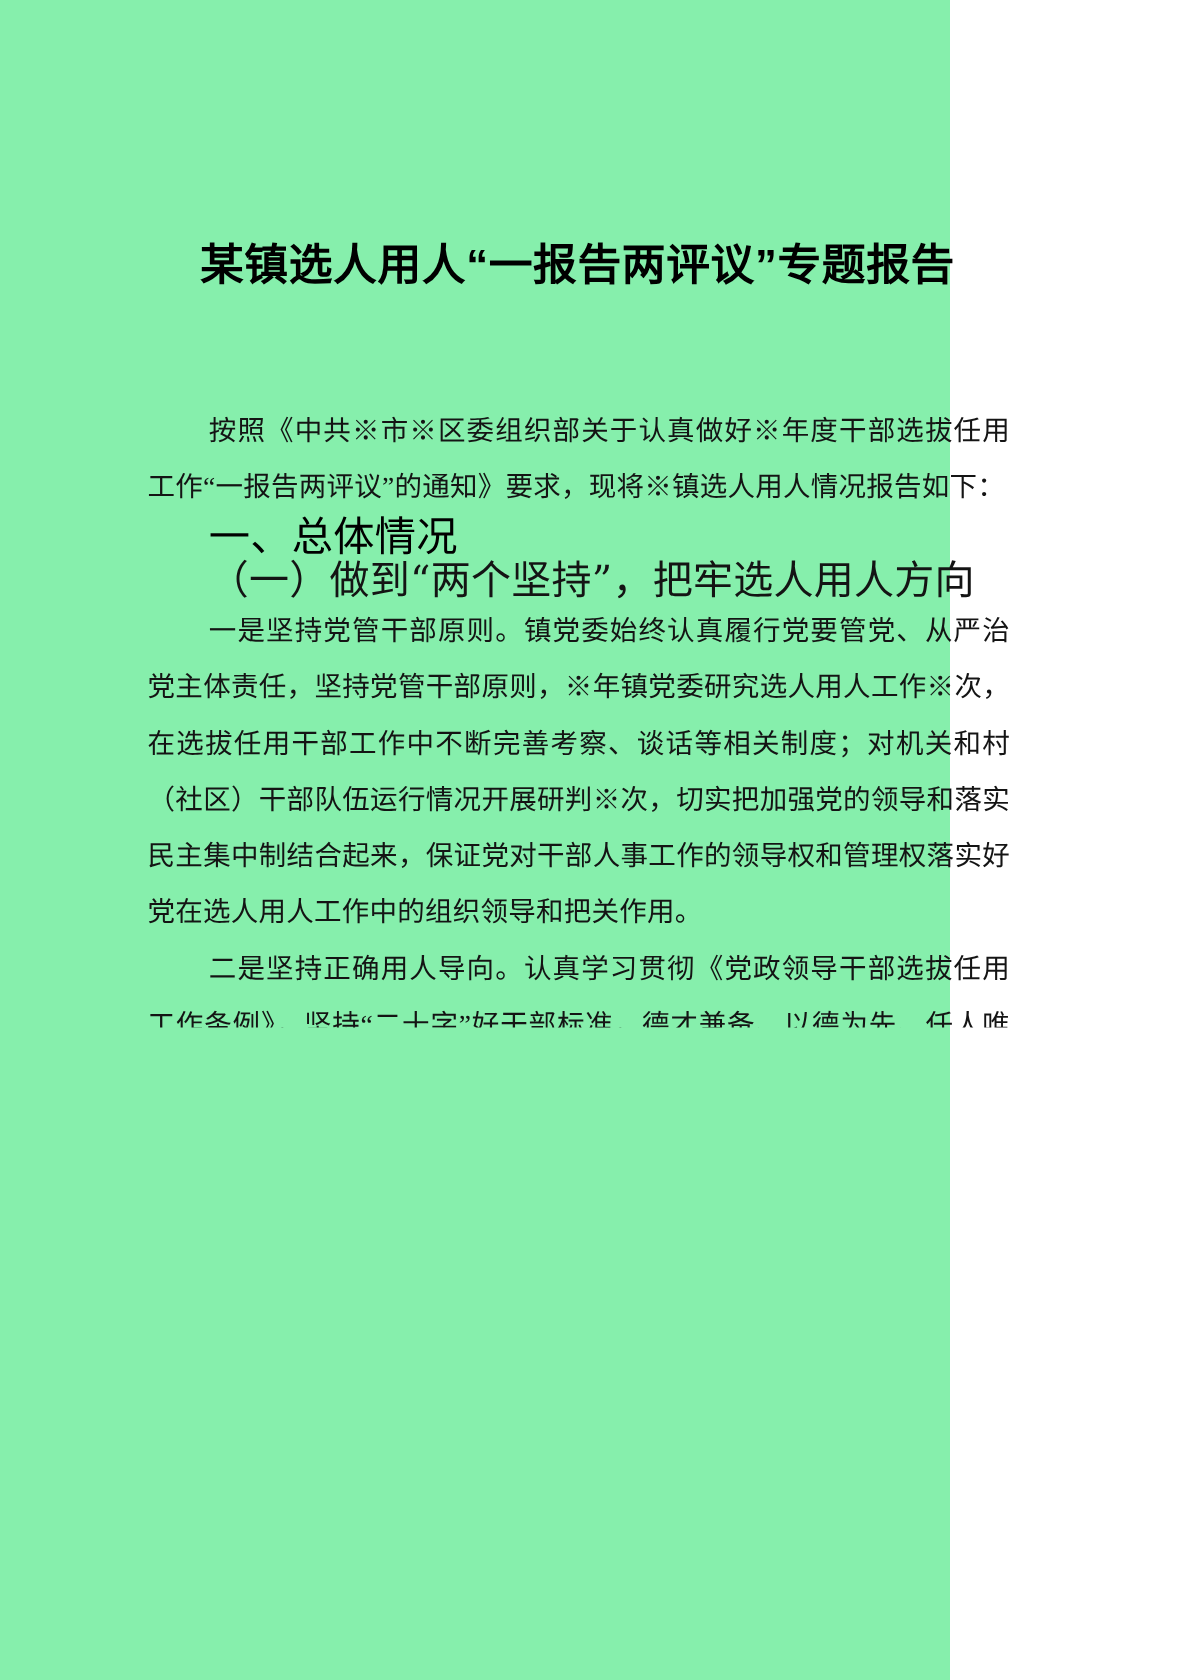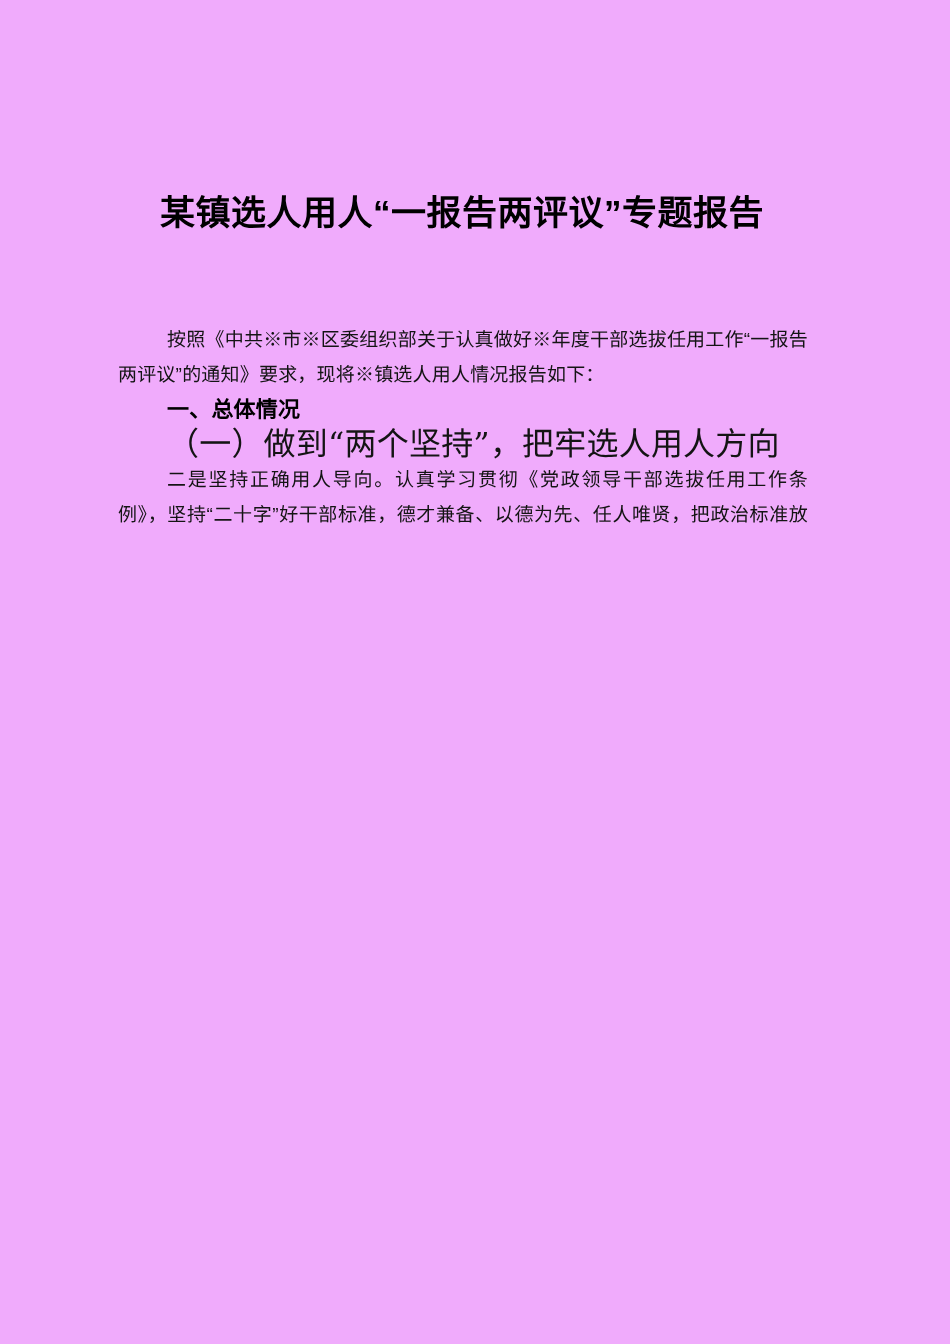--- a/index.html
+++ b/index.html
@@ -14,23 +14,23 @@
     overflow: hidden;
     font-family: "DejaVu Serif", serif;
     color: #000000;
     -webkit-font-smoothing: antialiased;
   }
 
   .page {
     position: absolute;
     left: 0;
     top: 0;
-    width: 950px;
+    width: 760px;
     height: 1344px;
-    background: #f0abfc;
+    background: #86efac;
     box-sizing: border-box;
   }
 
   .doc-title {
     position: absolute;
     left: 118px;
     top: 190px;
     width: 688px;
     text-align: center;
     font-family: "Liberation Sans", "DejaVu Sans", sans-serif;
@@ -45,42 +45,42 @@
   .body-block {
     position: absolute;
     left: 118px;
     top: 322px;
     width: 690px;
   }
 
   .para {
     margin: 0;
     padding: 0;
-    font-family: Liberation Sans, sans-serif;
-    font-size: 19px;
-    line-height: 35px;
+    font-family: Liberation Serif, serif;
+    font-size: 22px;
+    line-height: 45px;
     text-align: justify;
     text-justify: inter-character;
     text-indent: 49px;
     letter-spacing: 0.2px;
     color: #141414;
     word-break: break-all;
   }
 
   .para.last-clipped {
     max-height: 70px;
     overflow: hidden;
   }
 
   .heading-hei {
     margin: 0;
     padding: 0;
     font-family: "Liberation Sans", "DejaVu Sans", sans-serif;
-    font-weight: bold;
-    font-size: 22px;
+    font-weight: normal;
+    font-size: 33px;
     line-height: 35px;
     text-indent: 49px;
     letter-spacing: 0.2px;
     color: #000000;
   }
 
   .heading-kai {
     margin: 0;
     padding: 0;
     font-family: "DejaVu Serif", "Liberation Serif", serif;
@@ -95,16 +95,17 @@
 <body>
 
 <div class="page">
 
   <div class="doc-title">某镇选人用人“一报告两评议”专题报告</div>
 
   <div class="body-block">
       <p class="para">按照《中共※市※区委组织部关于认真做好※年度干部选拔任用工作“一报告两评议”的通知》要求，现将※镇选人用人情况报告如下：</p>
       <p class="heading-hei">一、总体情况</p>
       <p class="heading-kai">（一）做到“两个坚持”，把牢选人用人方向</p>
+      <p class="para">一是坚持党管干部原则。镇党委始终认真履行党要管党、从严治党主体责任，坚持党管干部原则，※年镇党委研究选人用人工作※次，在选拔任用干部工作中不断完善考察、谈话等相关制度；对机关和村（社区）干部队伍运行情况开展研判※次，切实把加强党的领导和落实民主集中制结合起来，保证党对干部人事工作的领导权和管理权落实好党在选人用人工作中的组织领导和把关作用。</p>
       <p class="para last-clipped">二是坚持正确用人导向。认真学习贯彻《党政领导干部选拔任用工作条例》，坚持“二十字”好干部标准，德才兼备、以德为先、任人唯贤，把政治标准放在首位；注重“凭实绩、重德才、看民意”选用干部，并根据岗位职责和干部特长进行合理安排。※年，新招录事业干部※名其中士官安置※名，调入※人，调出※人，退休※人，公</p>
     </div>
 
 </div>
 
 </body></html>

